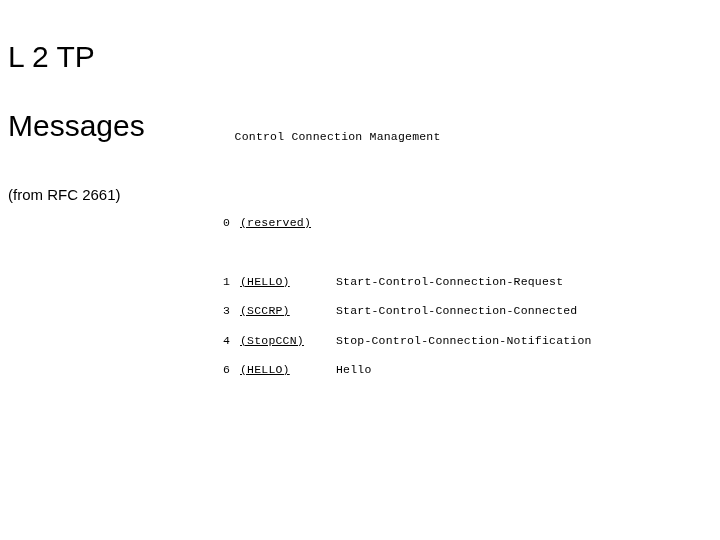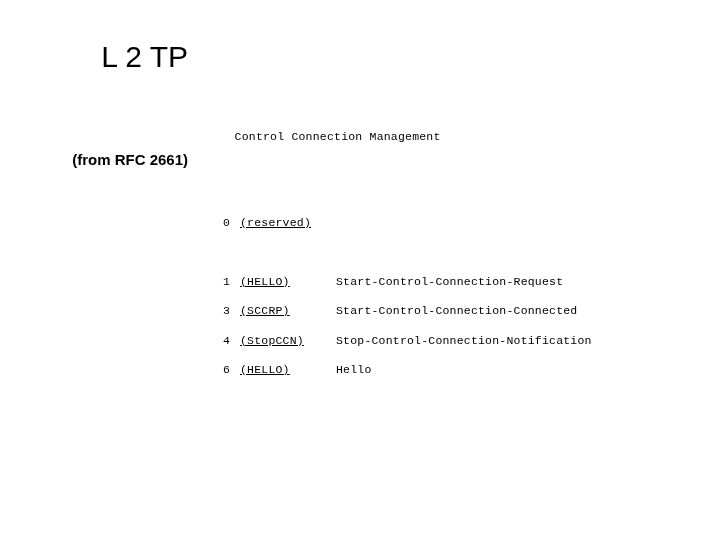--- a/index.html
+++ b/index.html
@@ -15,31 +15,31 @@
   .page {
     position: relative;
     width: 720px;
     height: 540px;
   }
   .left {
     position: absolute;
     left: 8px;
     top: 40px;
     width: 180px;
-    text-align: right;
+    text-align: left;
   }
   .title {
     font-size: 30px;
     line-height: 1.15;
     font-weight: 400;
     margin: 0;
   }
   .subtitle {
     font-size: 15px;
-    font-weight: 700;
+    font-weight: 400;
     margin: 42px 0 0 0;
   }
   .right {
     position: absolute;
     left: 192px;
     top: 30px;
     width: 508px;
     font-family: "Courier New", Courier, monospace;
     font-size: 11.5px;
     line-height: 1.28;
@@ -61,20 +61,21 @@
 </style>
 </head>
 <body>
 
 <div class="page">
 
   <div class="left">
     <p class="title">
       <span>L 2 TP</span><br>
       <br>
+      <span>Messages</span>
     </p>
     <p class="subtitle">(from RFC 2661)</p>
   </div>
 
   <div class="right">
 
 
     
     <div class="blk">
       <span>Control Connection Management</span>

